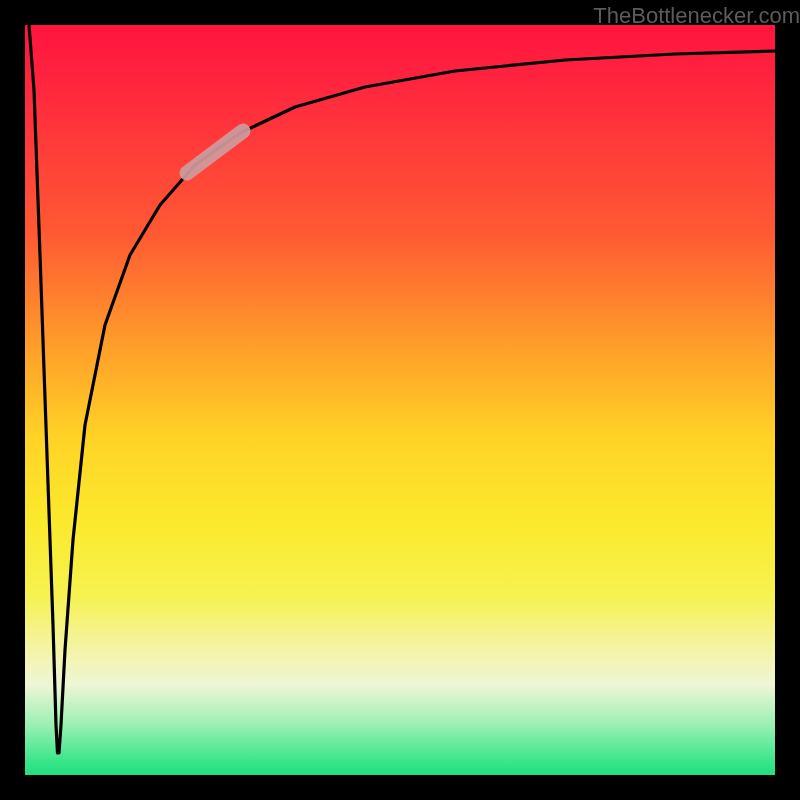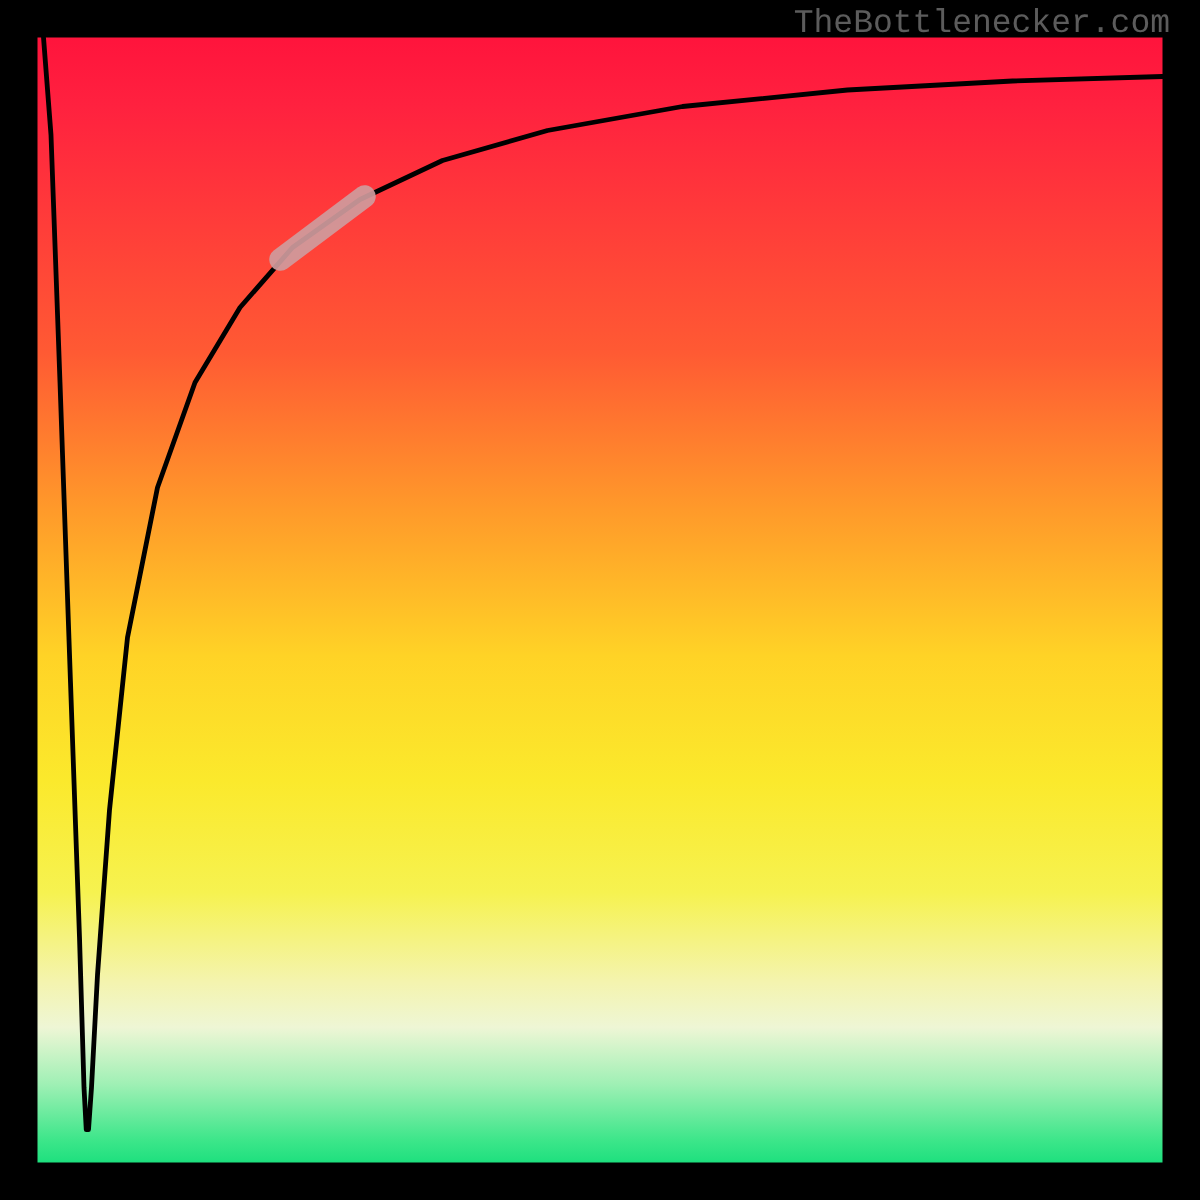--- a/index.html
+++ b/index.html
@@ -36,26 +36,25 @@
       #f4f4af 84%,
       #eef6d5 88%,
       #a0f0b5 93%,
       #3de68a 98%,
       #1ee07e 100%
     );
   }
   .attribution {
     position: absolute;
     top: 3px;
-    right: 20px;
+    right: 0;
     color: #5c5c5c;
     font-size: 22px;
     font-weight: 500;
     letter-spacing: 0px;
-    font-family: Liberation Mono, monospace;
   }
   svg.overlay {
     position: absolute;
     left: 25px;
     top: 25px;
     width: 750px;
     height: 750px;
     overflow: visible;
   }
 </style>

